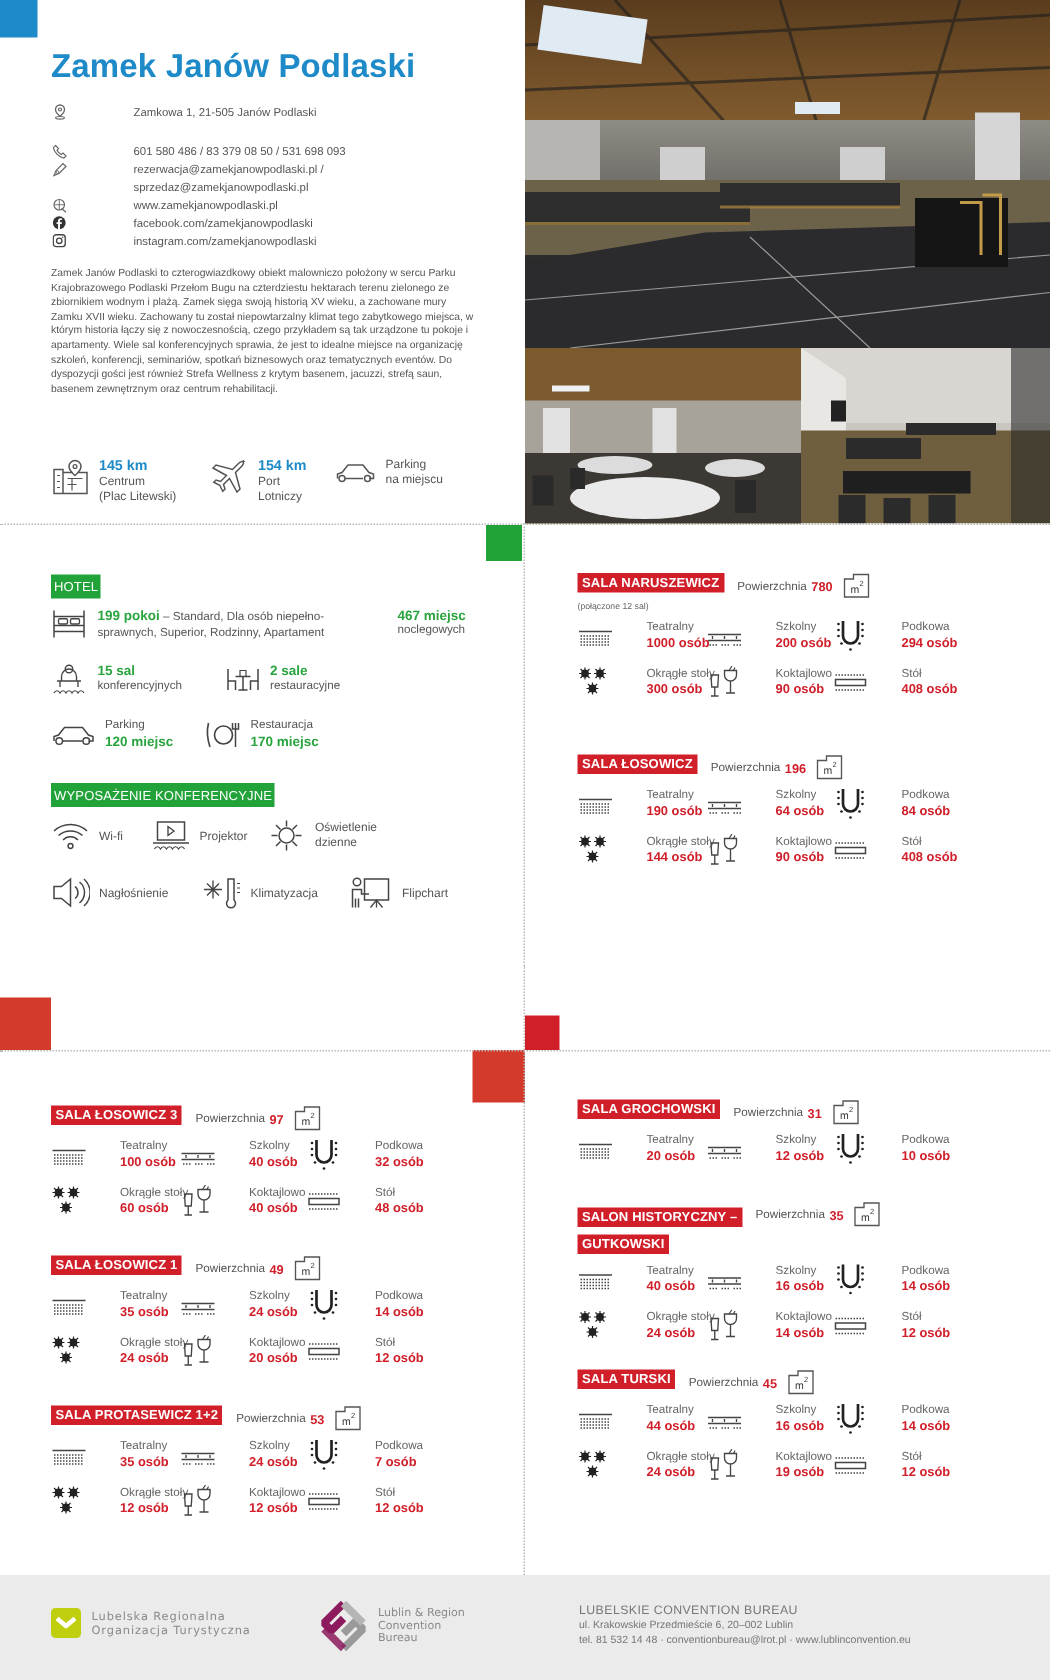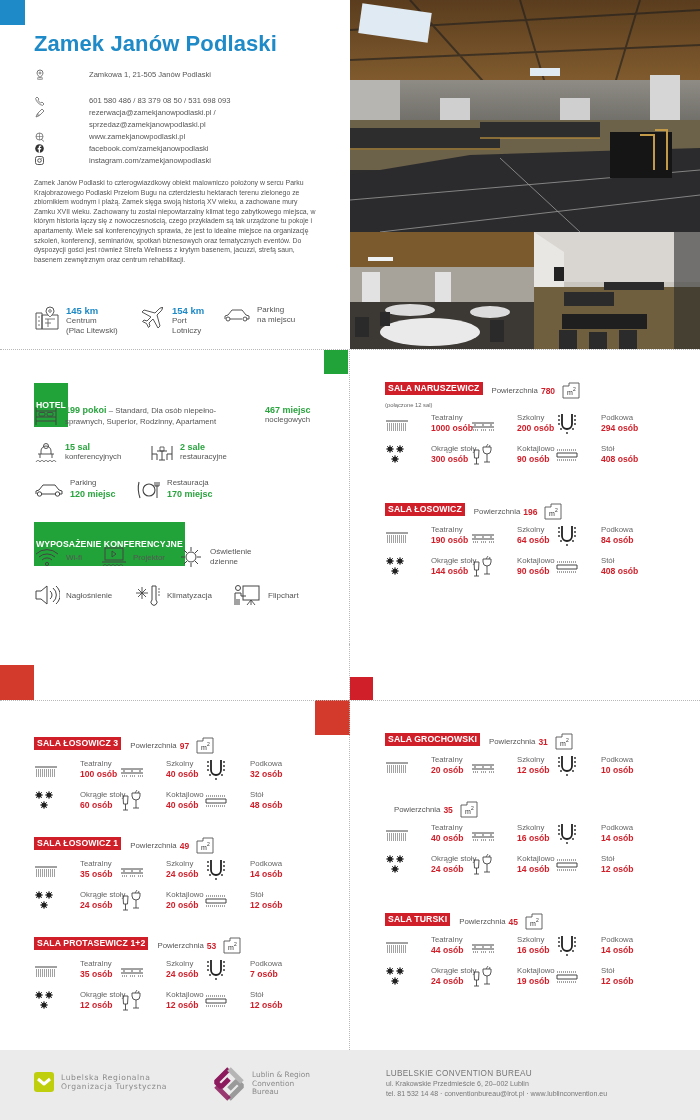--- a/index.html
+++ b/index.html
@@ -20,21 +20,21 @@
 
   .dist { position: absolute; display: flex; align-items: flex-start; }
   .dist .ico { width: 26px; height: 26px; margin-right: 6px; }
   .dist .big { font-size: 9.5px; font-weight: bold; color: #1e8ac7; line-height: 11px; }
   .dist .sm { font-size: 8px; color: #555; line-height: 9.5px; }
 
   
   .photo { position: absolute; overflow: hidden; }
 
   
-  .badge-green { position: absolute; background: #22a339; color: #fff; font-size: 8.7px; font-weight: bold; padding: 17px 2px; line-height: 10px; letter-spacing: 0.1px; text-align: right; }
+  .badge-green { position: absolute; background: #22a339; color: #fff; font-size: 8.7px; font-weight: normal; padding: 3px 2px; line-height: 10px; letter-spacing: 0.1px; text-align: right; }
   .hrow { position: absolute; display: flex; align-items: flex-start; }
   .g-big { font-size: 9px; font-weight: bold; color: #2aa43f; }
   .g-sm { font-size: 7.8px; color: #555; line-height: 10.5px; }
   .g-line { font-size: 7.8px; color: #555; line-height: 10.5px; }
 
   .equip { position: absolute; display: flex; align-items: center; font-size: 8px; color: #555; }
   .equip .eico { width: 26px; height: 22px; margin-right: 6px; }
 
   
   .room { position: absolute; }
@@ -976,20 +976,24 @@
         <div>
           <div class="lbl">Podkowa</div>
           <div class="val">10 osób</div>
         </div>
       </div>
   </div>
 </div>
 
 <div class="room" style="left:385px;top:801px;">
   <div class="room-head">
+    <div>
+      <div class="badge-red" style="display:inline-block;">SALON HISTORYCZNY –</div><br>
+      <div class="badge-red" style="display:inline-block;">GUTKOWSKI</div>
+    </div>
     <div class="area">
         <span>Powierzchnia</span>
         <b>35</b>
       <span class="m2"><svg width="18" height="17" viewBox="0 0 18 17">
             <path d="M1 4h6V1h10v15H1z" fill="none" stroke="#555" stroke-width="0.9"></path>
             <text x="5" y="13" font-size="7" font-family="Liberation Sans, sans-serif" fill="#333">m</text>
             <text x="11" y="8.5" font-size="5" font-family="Liberation Sans, sans-serif" fill="#333">2</text>
           </svg></span>
     </div>
   </div>

